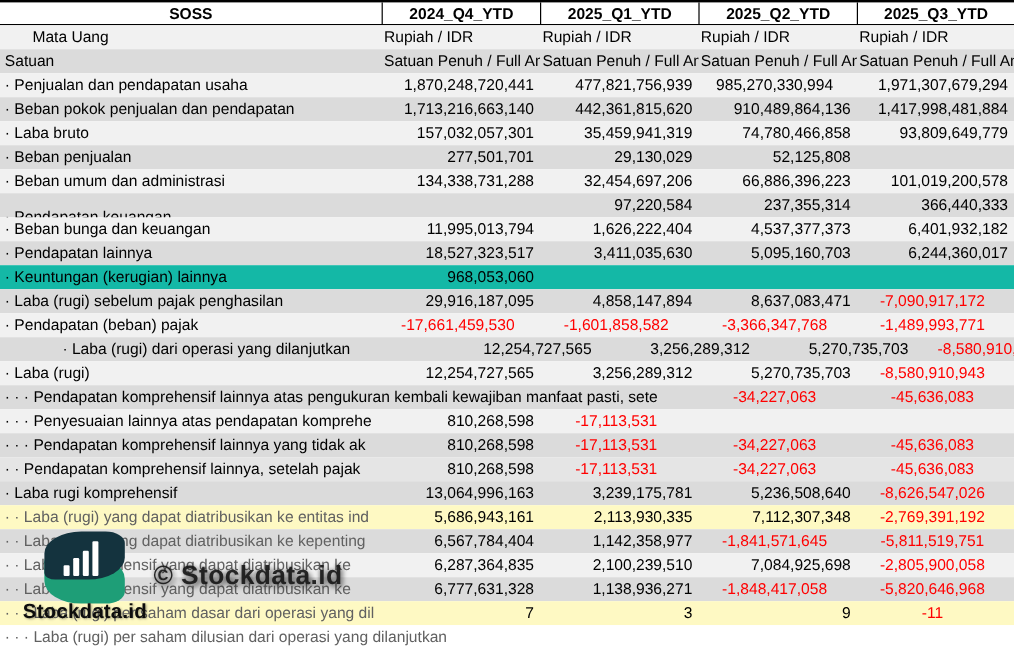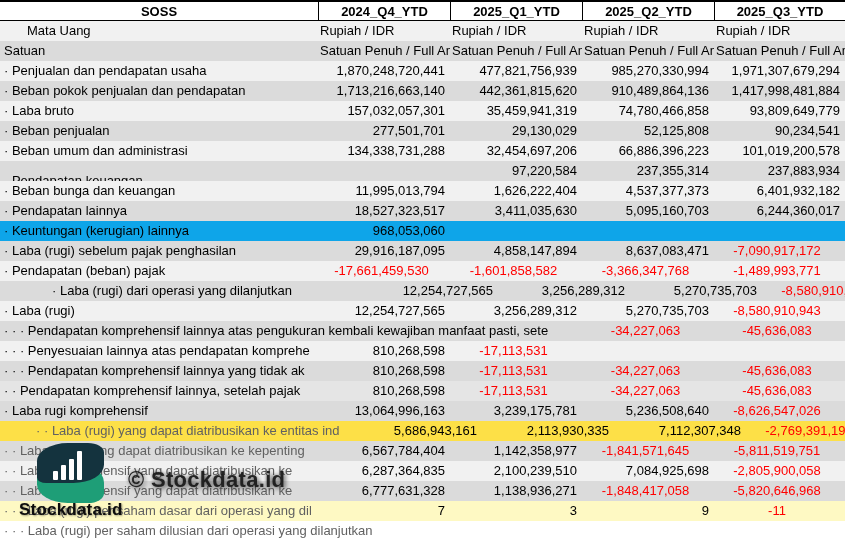--- a/index.html
+++ b/index.html
@@ -90,21 +90,21 @@
         <div class="lbl" style="width: 318px;">Satuan</div>
         <div class="val left" style="width: 132px;">Satuan Penuh / Full Amount</div>
         <div class="val left" style="width: 132px;">Satuan Penuh / Full Amount</div>
         <div class="val left" style="width: 132px;">Satuan Penuh / Full Amount</div>
         <div class="val left" style="width: 131px;">Satuan Penuh / Full Amount</div>
       </div>
       <div class="row" style="background: rgb(241, 241, 241);">
         <div class="lbl" style="width: 318px;">· Penjualan dan pendapatan usaha</div>
         <div class="val" style="width: 132px;">1,870,248,720,441</div>
         <div class="val" style="width: 132px;">477,821,756,939</div>
-        <div class="val" style="width: 132px;">985,270,330,994</div>
+        <div class="val" style="width: 132px; text-align: center;">985,270,330,994</div>
         <div class="val" style="width: 131px;">1,971,307,679,294</div>
       </div>
       <div class="row" style="background: rgb(219, 219, 219);">
         <div class="lbl" style="width: 318px;">· Beban pokok penjualan dan pendapatan</div>
         <div class="val" style="width: 132px;">1,713,216,663,140</div>
         <div class="val" style="width: 132px;">442,361,815,620</div>
         <div class="val" style="width: 132px;">910,489,864,136</div>
         <div class="val" style="width: 131px;">1,417,998,481,884</div>
       </div>
       <div class="row" style="background: rgb(241, 241, 241);">
@@ -112,51 +112,50 @@
         <div class="val" style="width: 132px;">157,032,057,301</div>
         <div class="val" style="width: 132px;">35,459,941,319</div>
         <div class="val" style="width: 132px;">74,780,466,858</div>
         <div class="val" style="width: 131px;">93,809,649,779</div>
       </div>
       <div class="row" style="background: rgb(219, 219, 219);">
         <div class="lbl" style="width: 318px;">· Beban penjualan</div>
         <div class="val" style="width: 132px;">277,501,701</div>
         <div class="val" style="width: 132px;">29,130,029</div>
         <div class="val" style="width: 132px;">52,125,808</div>
-        <div class="val" style="width: 131px;">90,234,541</div>
       </div>
       <div class="row" style="background: rgb(241, 241, 241);">
         <div class="lbl" style="width: 318px;">· Beban umum dan administrasi</div>
         <div class="val" style="width: 132px;">134,338,731,288</div>
         <div class="val" style="width: 132px;">32,454,697,206</div>
         <div class="val" style="width: 132px;">66,886,396,223</div>
         <div class="val" style="width: 131px;">101,019,200,578</div>
       </div>
       <div class="row" style="background: rgb(219, 219, 219);">
         <div class="lbl" style="width: 318px; margin-top: 10px;">· Pendapatan keuangan</div>
         <div class="val" style="width: 132px;"></div>
         <div class="val" style="width: 132px;">97,220,584</div>
         <div class="val" style="width: 132px;">237,355,314</div>
-        <div class="val" style="width: 131px;">237,883,934</div>
+        <div class="val" style="width: 131px;">366,440,333</div>
       </div>
       <div class="row" style="background: rgb(241, 241, 241);">
         <div class="lbl" style="width: 318px;">· Beban bunga dan keuangan</div>
         <div class="val" style="width: 132px;">11,995,013,794</div>
         <div class="val" style="width: 132px;">1,626,222,404</div>
         <div class="val" style="width: 132px;">4,537,377,373</div>
         <div class="val" style="width: 131px;">6,401,932,182</div>
       </div>
       <div class="row" style="background: rgb(219, 219, 219);">
         <div class="lbl" style="width: 318px;">· Pendapatan lainnya</div>
         <div class="val" style="width: 132px;">18,527,323,517</div>
         <div class="val" style="width: 132px;">3,411,035,630</div>
         <div class="val" style="width: 132px;">5,095,160,703</div>
         <div class="val" style="width: 131px;">6,244,360,017</div>
       </div>
-      <div class="row" style="background: #0ea5e9;">
+      <div class="row" style="background: #14b8a6;">
         <div class="lbl" style="width: 318px;">· Keuntungan (kerugian) lainnya</div>
         <div class="val" style="width: 132px;">968,053,060</div>
         <div class="val" style="width: 132px;"></div>
         <div class="val" style="width: 132px;"></div>
         <div class="val" style="width: 131px;"></div>
       </div>
       <div class="row" style="background: rgb(219, 219, 219);">
         <div class="lbl" style="width: 318px;">· Laba (rugi) sebelum pajak penghasilan</div>
         <div class="val" style="width: 132px;">29,916,187,095</div>
         <div class="val" style="width: 132px;">4,858,147,894</div>
@@ -210,21 +209,21 @@
         <div class="val neg" style="width: 132px;">-34,227,063</div>
         <div class="val neg" style="width: 131px;">-45,636,083</div>
       </div>
       <div class="row" style="background: rgb(219, 219, 219);">
         <div class="lbl" style="width: 318px;">· Laba rugi komprehensif</div>
         <div class="val" style="width: 132px;">13,064,996,163</div>
         <div class="val" style="width: 132px;">3,239,175,781</div>
         <div class="val" style="width: 132px;">5,236,508,640</div>
         <div class="val neg" style="width: 131px;">-8,626,547,026</div>
       </div>
-      <div class="row" style="background: #fde047; padding-left: 32px;">
+      <div class="row" style="background: #fef9c3;">
         <div class="lbl muted" style="width: 318px;">· · Laba (rugi) yang dapat diatribusikan ke entitas ind</div>
         <div class="val" style="width: 132px;">5,686,943,161</div>
         <div class="val" style="width: 132px;">2,113,930,335</div>
         <div class="val" style="width: 132px;">7,112,307,348</div>
         <div class="val neg" style="width: 131px;">-2,769,391,192</div>
       </div>
       <div class="row" style="background: rgb(219, 219, 219);">
         <div class="lbl muted" style="width: 318px;">· · Laba (rugi) yang dapat diatribusikan ke kepenting</div>
         <div class="val" style="width: 132px;">6,567,784,404</div>
         <div class="val" style="width: 132px;">1,142,358,977</div>

